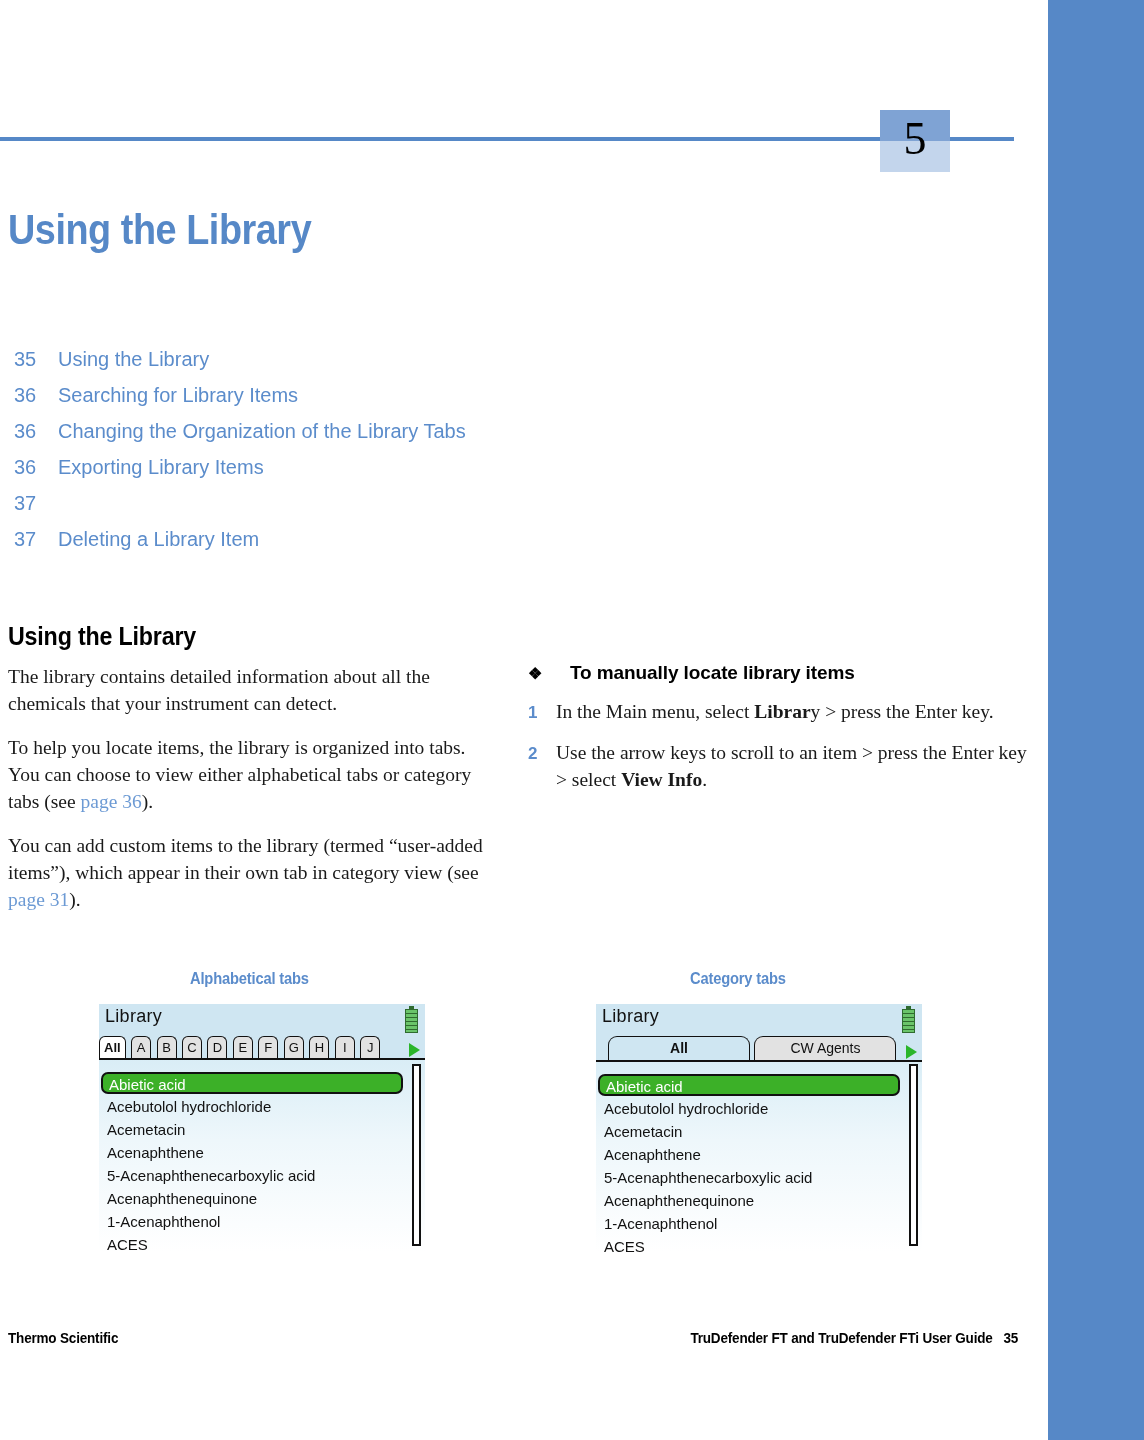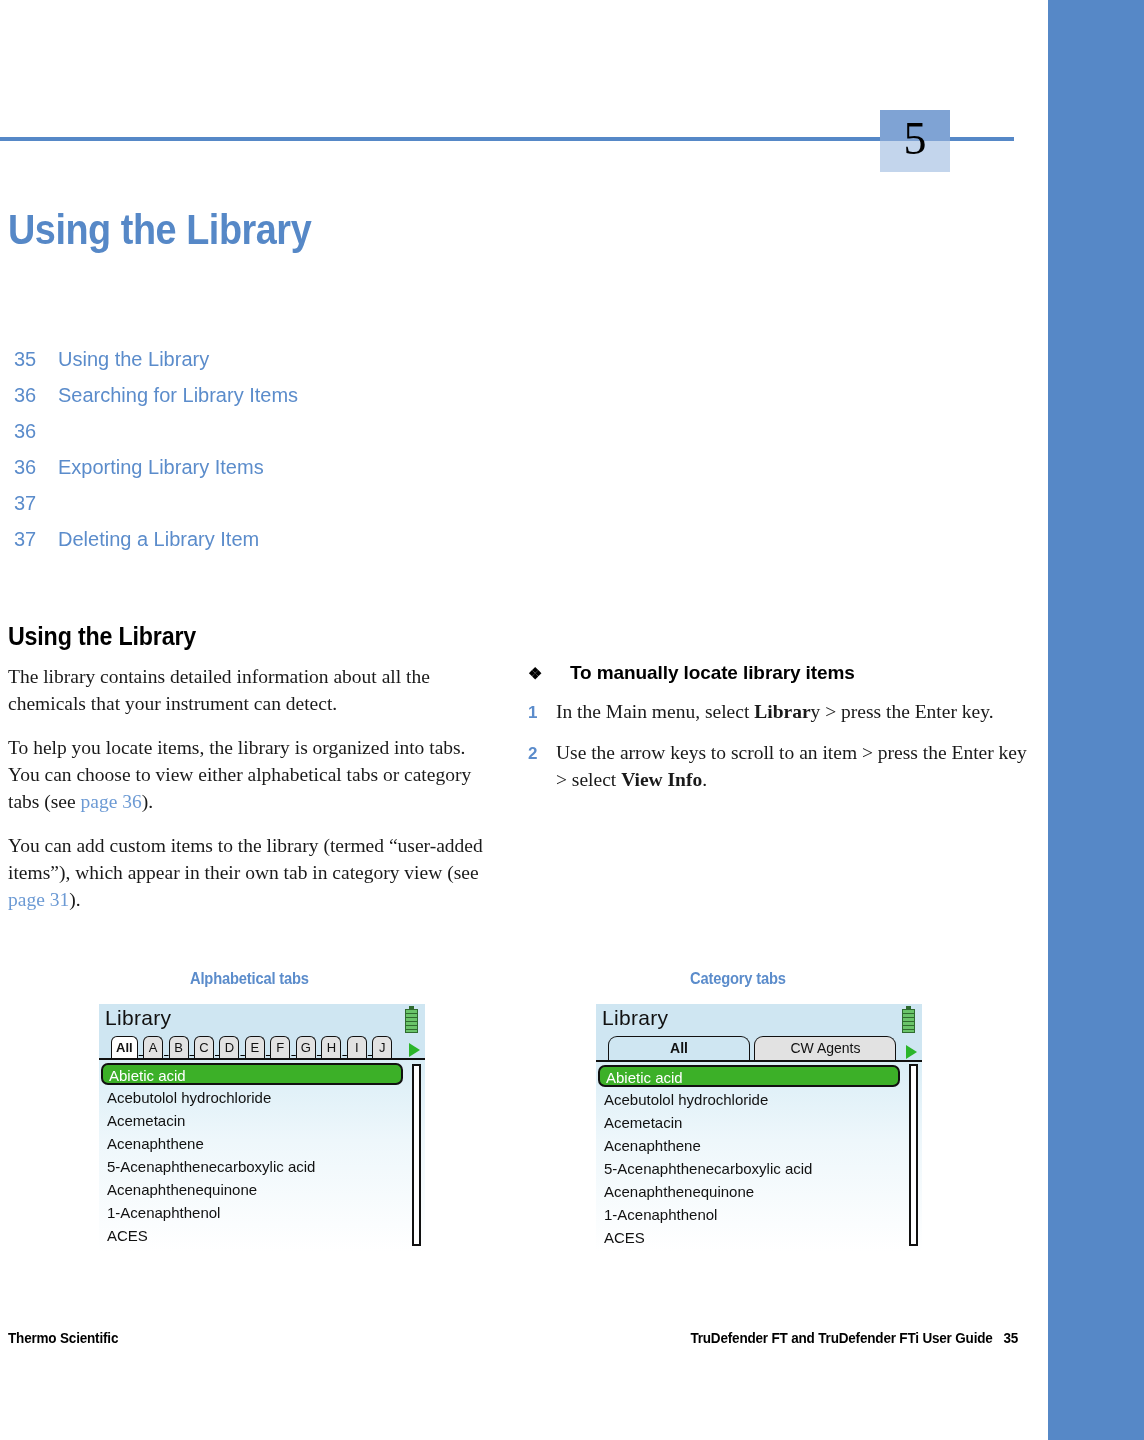--- a/index.html
+++ b/index.html
@@ -205,21 +205,21 @@
 
   .dev-titlebar {
     position: relative;
     height: 32px;
     background: #cfe6f2;
   }
   .dev-title {
     position: absolute;
     left: 6px;
     top: 2px;
-    font-size: 21px;
+    font-size: 18px;
     color: #111;
     letter-spacing: 0.3px;
   }
   .battery {
     position: absolute;
     right: 7px;
     top: 2px;
     width: 13px;
     height: 27px;
   }
@@ -241,23 +241,22 @@
       #6ac46a 0px, #6ac46a 3px,
       #2f6b2f 3px, #2f6b2f 4px
     );
   }
 
   
   .tabrow {
     position: relative;
     height: 24px;
     background: #cfe6f2;
-    padding-left: 12px;
-    box-sizing: border-box;
-    text-decoration: underline;
+    padding-left: 0;
+    box-sizing: border-box;
   }
   .tabrow::after {
     content: "";
     position: absolute;
     left: 0; right: 0; bottom: 0;
     height: 2px;
     background: #111;
   }
   .atab {
     position: relative;
@@ -325,21 +324,21 @@
   }
   .ctab.active {
     background: #cfe6f2;
     font-weight: bold;
     z-index: 3;
   }
 
   
   .dev-list {
     position: relative;
-    padding: 2px 0 0 0;
+    padding: 11px 0 0 0;
   }
   .dev-item {
     height: 23px;
     line-height: 23px;
     padding-left: 8px;
     font-size: 15px;
     color: #111;
     white-space: nowrap;
   }
   .dev-item.selected {
@@ -413,20 +412,21 @@
   <div class="toc-row">
     <span class="toc-page">35</span>
     <span class="toc-label">Using the Library</span>
   </div>
   <div class="toc-row">
     <span class="toc-page">36</span>
     <span class="toc-label">Searching for Library Items</span>
   </div>
   <div class="toc-row">
     <span class="toc-page">36</span>
+    <span class="toc-label">Changing the Organization of the Library Tabs</span>
   </div>
   <div class="toc-row">
     <span class="toc-page">36</span>
     <span class="toc-label">Exporting Library Items</span>
   </div>
   <div class="toc-row">
     <span class="toc-page">37</span>
   </div>
   <div class="toc-row">
     <span class="toc-page">37</span>

